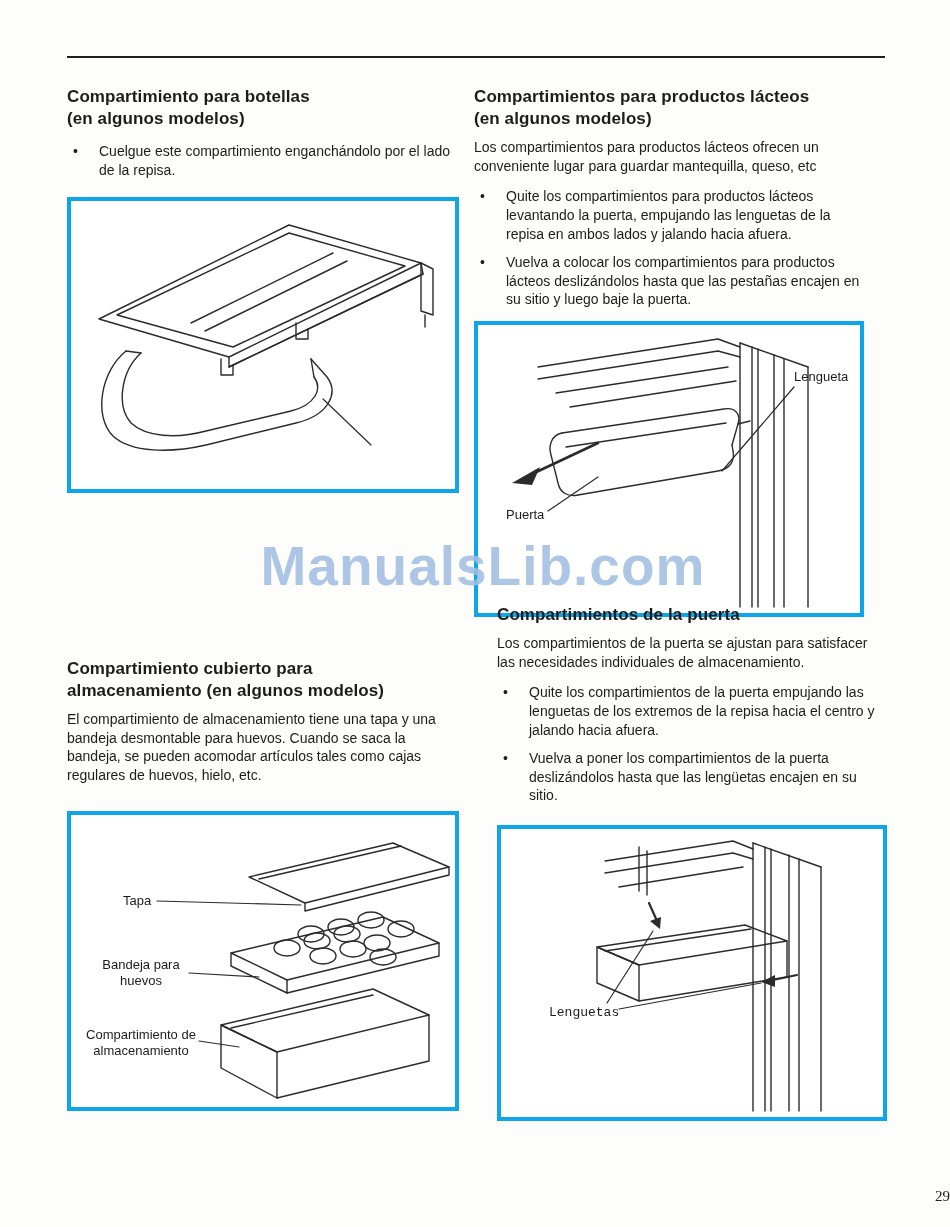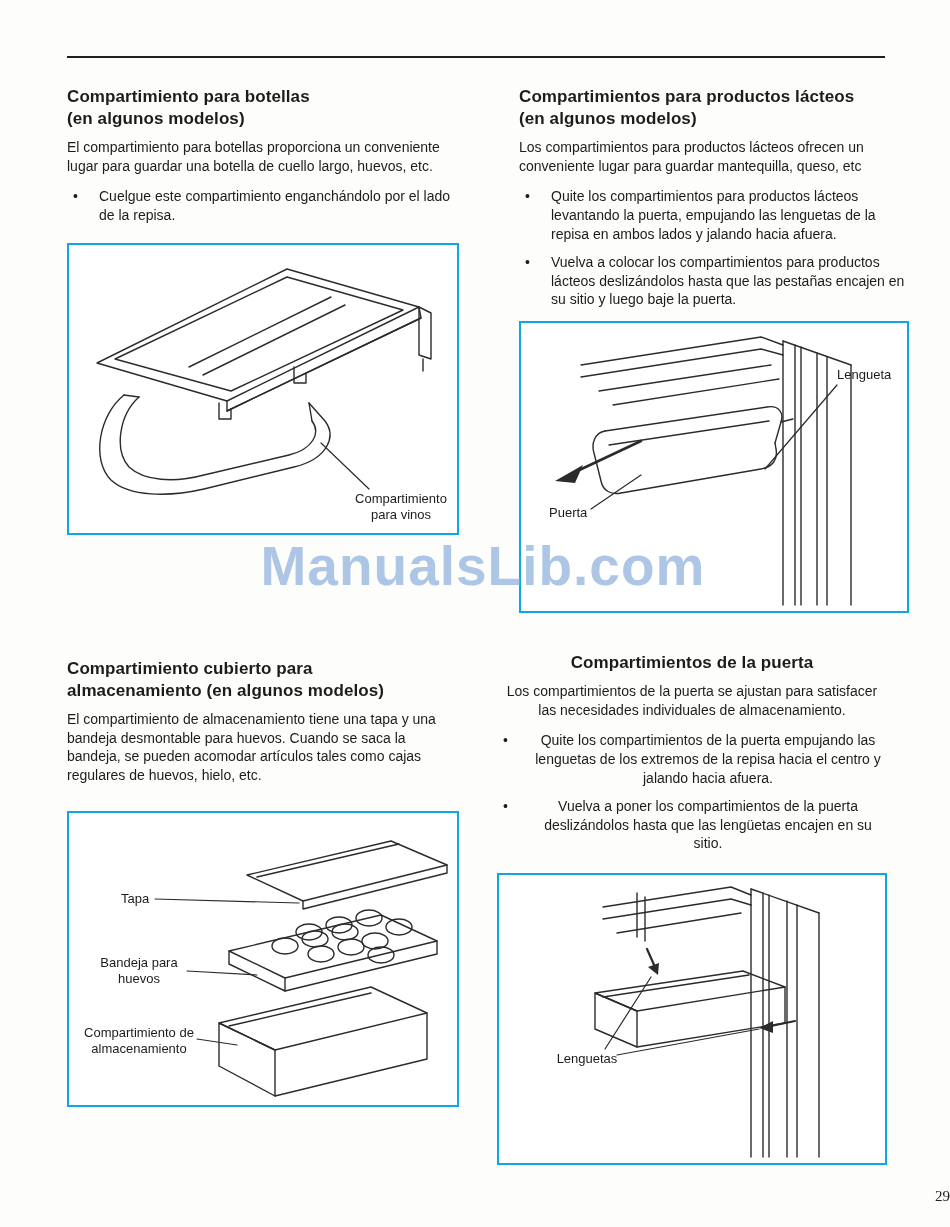--- a/index.html
+++ b/index.html
@@ -8,41 +8,41 @@
     width:950px;height:1227px;
     margin:0 auto;
     background:#fdfdfb;
     font-family:"Liberation Sans",sans-serif;
     color:#1c1c1c;
     overflow:hidden;
   }
   .top-rule{position:absolute;left:67px;top:56px;width:818px;height:2px;background:#1f1f1f;}
   .sec{position:absolute;}
   #sec-botellas{left:67px;top:86px;width:392px;}
-  #sec-lacteos{left:519px;top:86px;width:390px;}
+  #sec-lacteos{left:474px;top:86px;width:390px;}
   #sec-cubierto{left:67px;top:646px;width:392px;margin-top:12px;}
-  #sec-puerta{left:497px;top:652px;width:390px;text-align:center;}
+  #sec-puerta{left:497px;top:604px;width:390px;}
   .sec-title{
     font-size:17px;font-weight:bold;line-height:1.3;
     margin:0 0 8px 0;white-space:pre-line;letter-spacing:.1px;
   }
   .body-text{font-size:14px;line-height:1.33;margin:0;}
   .bullets{margin-top:12px;}
   .bullet{
     position:relative;font-size:14px;line-height:1.33;
     padding-left:32px;margin-bottom:10px;
   }
   .bullet::before{content:"\2022";position:absolute;left:6px;top:0;}
   .figure{
-    position:relative;background:#fff;border:2px solid #0ea5e9;
+    position:relative;background:#fff;border:4px solid #0ea5e9;
   }
   #fig-vinos{margin-top:18px;height:288px;}
   #fig-lacteos{margin-top:12px;height:288px;}
   #fig-cubierto{margin-top:26px;height:292px;}
-  #fig-puerta{margin-top:20px;height:288px;}
+  #fig-puerta{margin-top:20px;height:288px;font-family:Liberation Mono, monospace;}
   .figure svg{position:absolute;left:0;top:0;}
   .fig-label{
     position:absolute;font-size:13px;line-height:1.25;
     white-space:pre-line;color:#1c1c1c;
   }
   .center{text-align:center;}
   .watermark{
     position:absolute;left:16px;right:0;top:534px;
     text-align:center;font-size:55px;font-weight:bold;
     color:#a3bfe2;opacity:.88;letter-spacing:1px;
@@ -56,21 +56,20 @@
 </head>
 <body>
 
 <div class="page">
 
   <div class="top-rule"></div>
 
   <div class="sec" id="sec-botellas">
     <h2 class="sec-title">Compartimiento para botellas
 (en algunos modelos)</h2>
-    <p class="body-text">El compartimiento para botellas proporciona un conveniente lugar para guardar una botella de cuello largo, huevos, etc.</p>
     <div class="bullets">
       <div class="bullet">Cuelgue este compartimiento enganchándolo por el lado de la repisa.</div>
     </div>
     <div class="figure" id="fig-vinos">
       <svg width="388" height="284" viewBox="0 0 388 284" fill="none" stroke="#2b2b2b" stroke-width="1.4" stroke-linejoin="round" stroke-linecap="round">
 
         <path d="M28,118 L218,24 L350,62 L158,156 Z"></path>
         <path d="M46,114 L218,32 L334,65 L162,146 Z"></path>
         <path d="M120,122 L262,52"></path>
         <path d="M134,130 L276,60"></path>
@@ -84,22 +83,20 @@
         <path d="M150,158 v16 h12 v-10"></path>
         <path d="M225,122 v16 h12 v-10"></path>
 
         <path d="M55,150 C30,170 22,215 42,235 C60,252 100,252 135,244 L225,222 C258,214 268,192 256,176 L240,158"></path>
         <path d="M70,152 C50,170 45,205 60,222 C75,236 105,238 135,230 L220,210 C244,204 252,188 243,176"></path>
         <path d="M55,150 L70,152"></path>
         <path d="M240,158 L243,176"></path>
 
         <path d="M300,244 L252,198" stroke-width="1.2"></path>
       </svg>
-      <div class="fig-label center" style="left:252px;top:246px;width:160px;">Compartimiento
-para vinos</div>
     </div>
   </div>
 
   <div class="sec" id="sec-lacteos">
     <h2 class="sec-title">Compartimientos para productos lácteos
 (en algunos modelos)</h2>
     <p class="body-text">Los compartimientos para productos lácteos ofrecen un conveniente lugar para guardar mantequilla, queso, etc</p>
     <div class="bullets">
       <div class="bullet">Quite los compartimientos para productos lácteos levantando la puerta, empujando las lenguetas de la repisa en ambos lados y jalando hacia afuera.</div>
       <div class="bullet">Vuelva a colocar los compartimientos para productos lácteos deslizándolos hasta que las pestañas encajen en su sitio y luego baje la puerta.</div>

